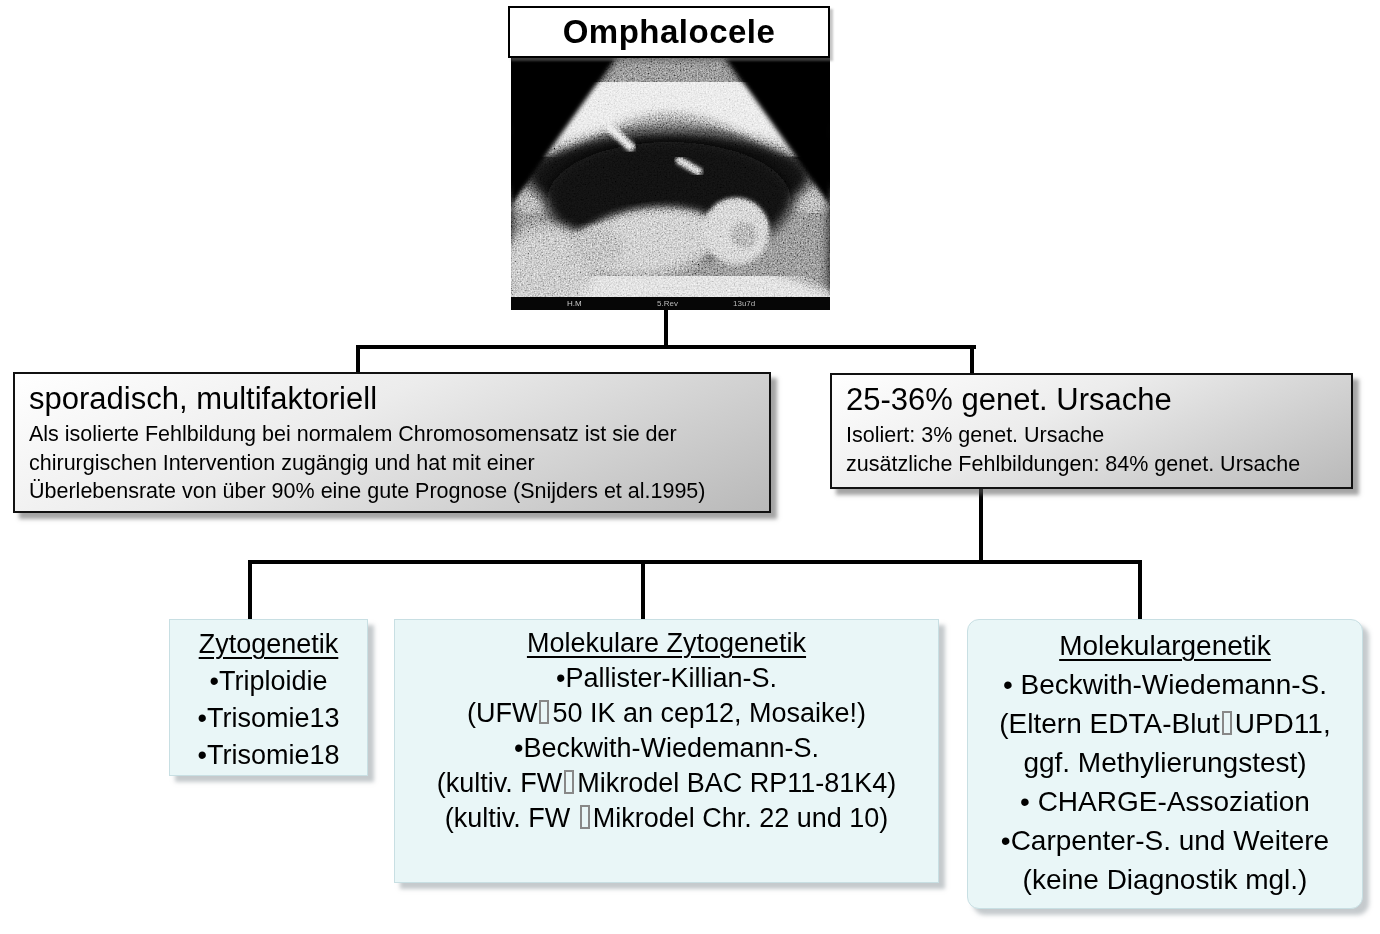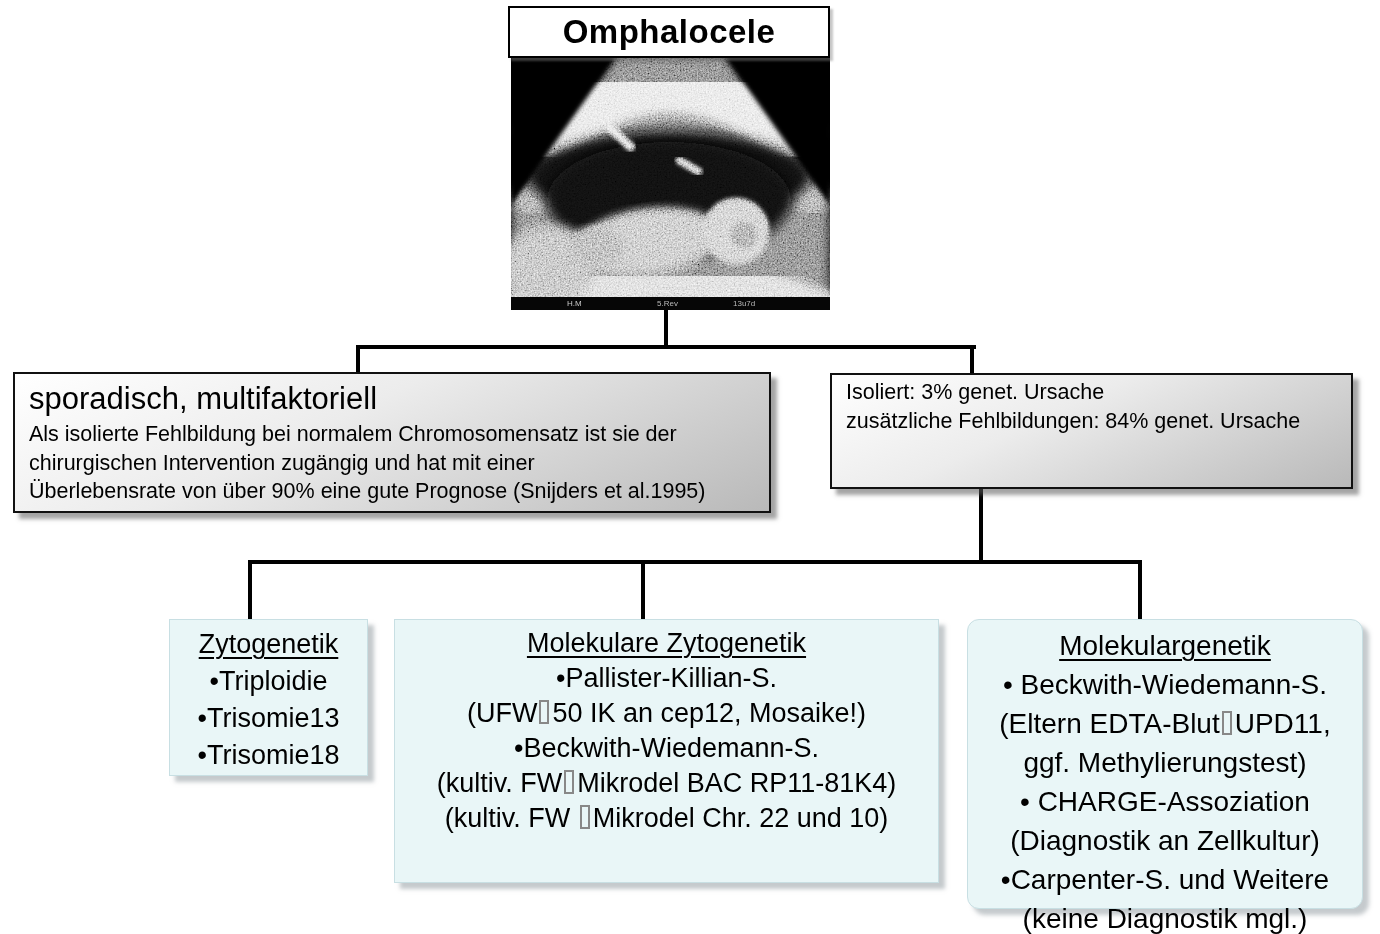--- a/index.html
+++ b/index.html
@@ -122,20 +122,21 @@
   <div class="graybox gb-left">
     <div class="h">sporadisch, multifaktoriell</div>
     <div>
         <div class="tline"><span>Als isolierte Fehlbildung bei normalem Chromosomensatz ist sie der</span></div>
         <div class="tline"><span>chirurgischen Intervention zugängig und hat mit einer</span></div>
         <div class="tline"><span>Überlebensrate von über 90% eine gute Prognose (Snijders et al.1995)</span></div>
       </div>
   </div>
 
   <div class="graybox gb-right">
+    <div class="h">25-36% genet. Ursache</div>
     <div>
         <div class="tline"><span>Isoliert: 3% genet. Ursache</span></div>
         <div class="tline"><span>zusätzliche Fehlbildungen: 84% genet. Ursache</span></div>
       </div>
   </div>
 
   <div class="leafbox lf1">
     <div class="h">Zytogenetik</div>
     <div>
         <div class="tline"><span class="b">•Triploidie</span></div>
@@ -155,19 +156,18 @@
       </div>
   </div>
 
   <div class="leafbox lf3">
     <div class="h">Molekulargenetik</div>
     <div>
         <div class="tline"><span class="b">• Beckwith-Wiedemann-S.</span></div>
         <div class="tline"><span>(Eltern EDTA-Blut</span><span class="glyphbox"></span><span>UPD11,</span></div>
         <div class="tline"><span>ggf. Methylierungstest)</span></div>
         <div class="tline"><span class="b">• CHARGE-Assoziation</span></div>
-        <div class="tline"><span>(Diagnostik an Zellkultur)</span></div>
         <div class="tline"><span class="b">•Carpenter-S</span><span>. </span><span class="b">und Weitere</span></div>
         <div class="tline"><span>(keine Diagnostik mgl.)</span></div>
       </div>
   </div>
 
 </div>
 
 </body></html>

